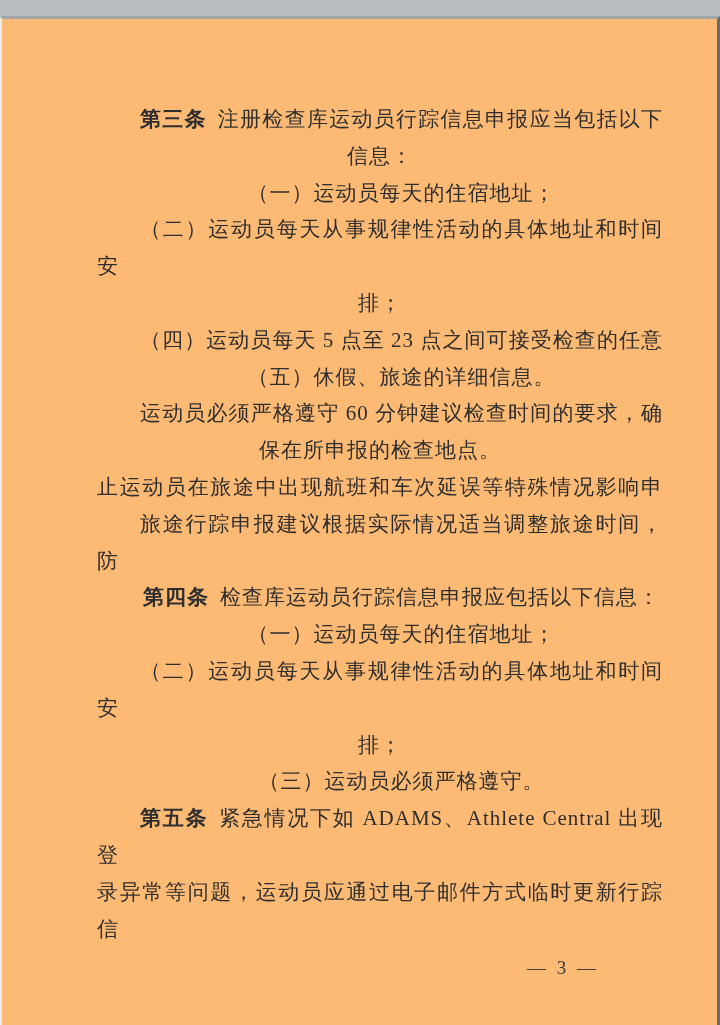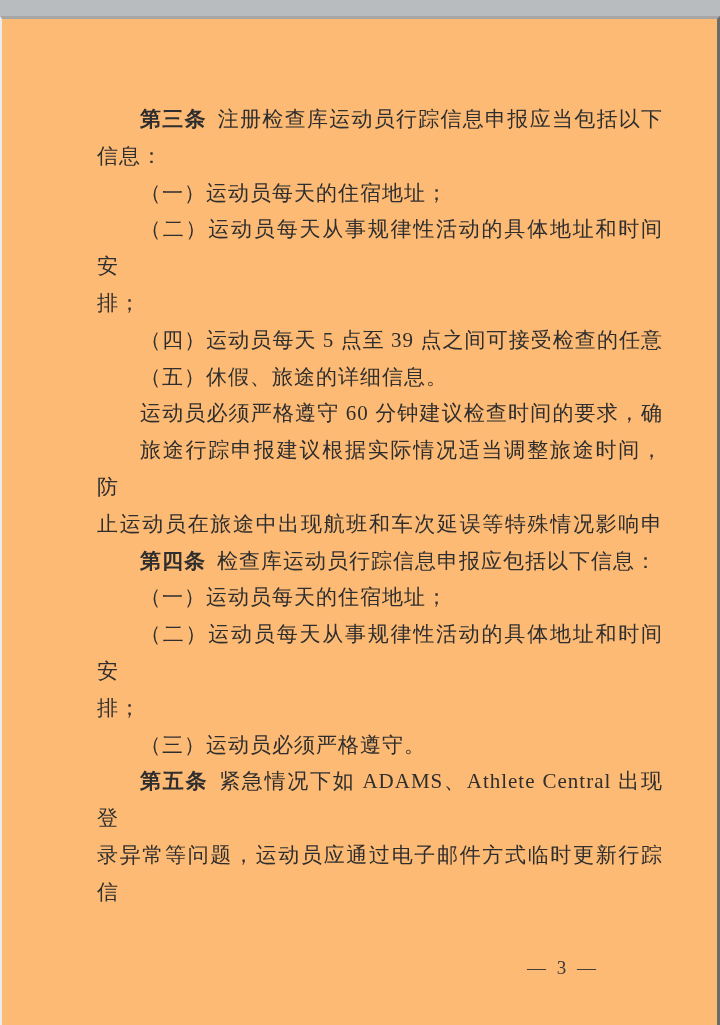--- a/index.html
+++ b/index.html
@@ -32,21 +32,21 @@
     top: 82px;
     width: 566px;
     color: #2e2e2e;
     font-size: 21px;
     line-height: 36.8px;
     letter-spacing: 1px;
   }
   .para { margin: 0; padding: 0; }
   .line {
     min-height: 36.8px;
-    text-align: left;
+    text-align: center;
   }
   .line.indent { text-indent: 43px; }
   .line.fill {
     text-align: justify;
     text-align-last: justify;
   }
   .article-label {
     font-weight: 700;
     margin-right: 11px;
     font-family: "Liberation Sans", "Liberation Serif", sans-serif;
@@ -78,34 +78,35 @@
         <div class="line indent"><span>（一）运动员每天的住宿地址；</span></div>
       </div>
 
       <div class="para">
         <div class="line indent fill"><span>（二）运动员每天从事规律性活动的具体地址和时间安</span></div>
         <div class="line"><span>排；</span></div>
       </div>
 
 
       <div class="para">
-        <div class="line indent fill"><span>（四）运动员每天 5 点至 39 点之间可接受检查的任意</span></div>
+        <div class="line indent fill"><span>（四）运动员每天 5 点至 23 点之间可接受检查的任意</span></div>
       </div>
 
       <div class="para">
         <div class="line indent"><span>（五）休假、旅途的详细信息。</span></div>
       </div>
 
       <div class="para">
         <div class="line indent fill"><span>运动员必须严格遵守 60 分钟建议检查时间的要求，确</span></div>
+        <div class="line"><span>保在所申报的检查地点。</span></div>
       </div>
 
       <div class="para">
+        <div class="line fill"><span>止运动员在旅途中出现航班和车次延误等特殊情况影响申</span></div>
         <div class="line indent fill"><span>旅途行踪申报建议根据实际情况适当调整旅途时间，防</span></div>
-        <div class="line fill"><span>止运动员在旅途中出现航班和车次延误等特殊情况影响申</span></div>
       </div>
 
       <div class="para">
         <div class="line indent"><b class="article-label">第四条</b><span>检查库运动员行踪信息申报应包括以下信息：</span></div>
       </div>
 
       <div class="para">
         <div class="line indent"><span>（一）运动员每天的住宿地址；</span></div>
       </div>
 

